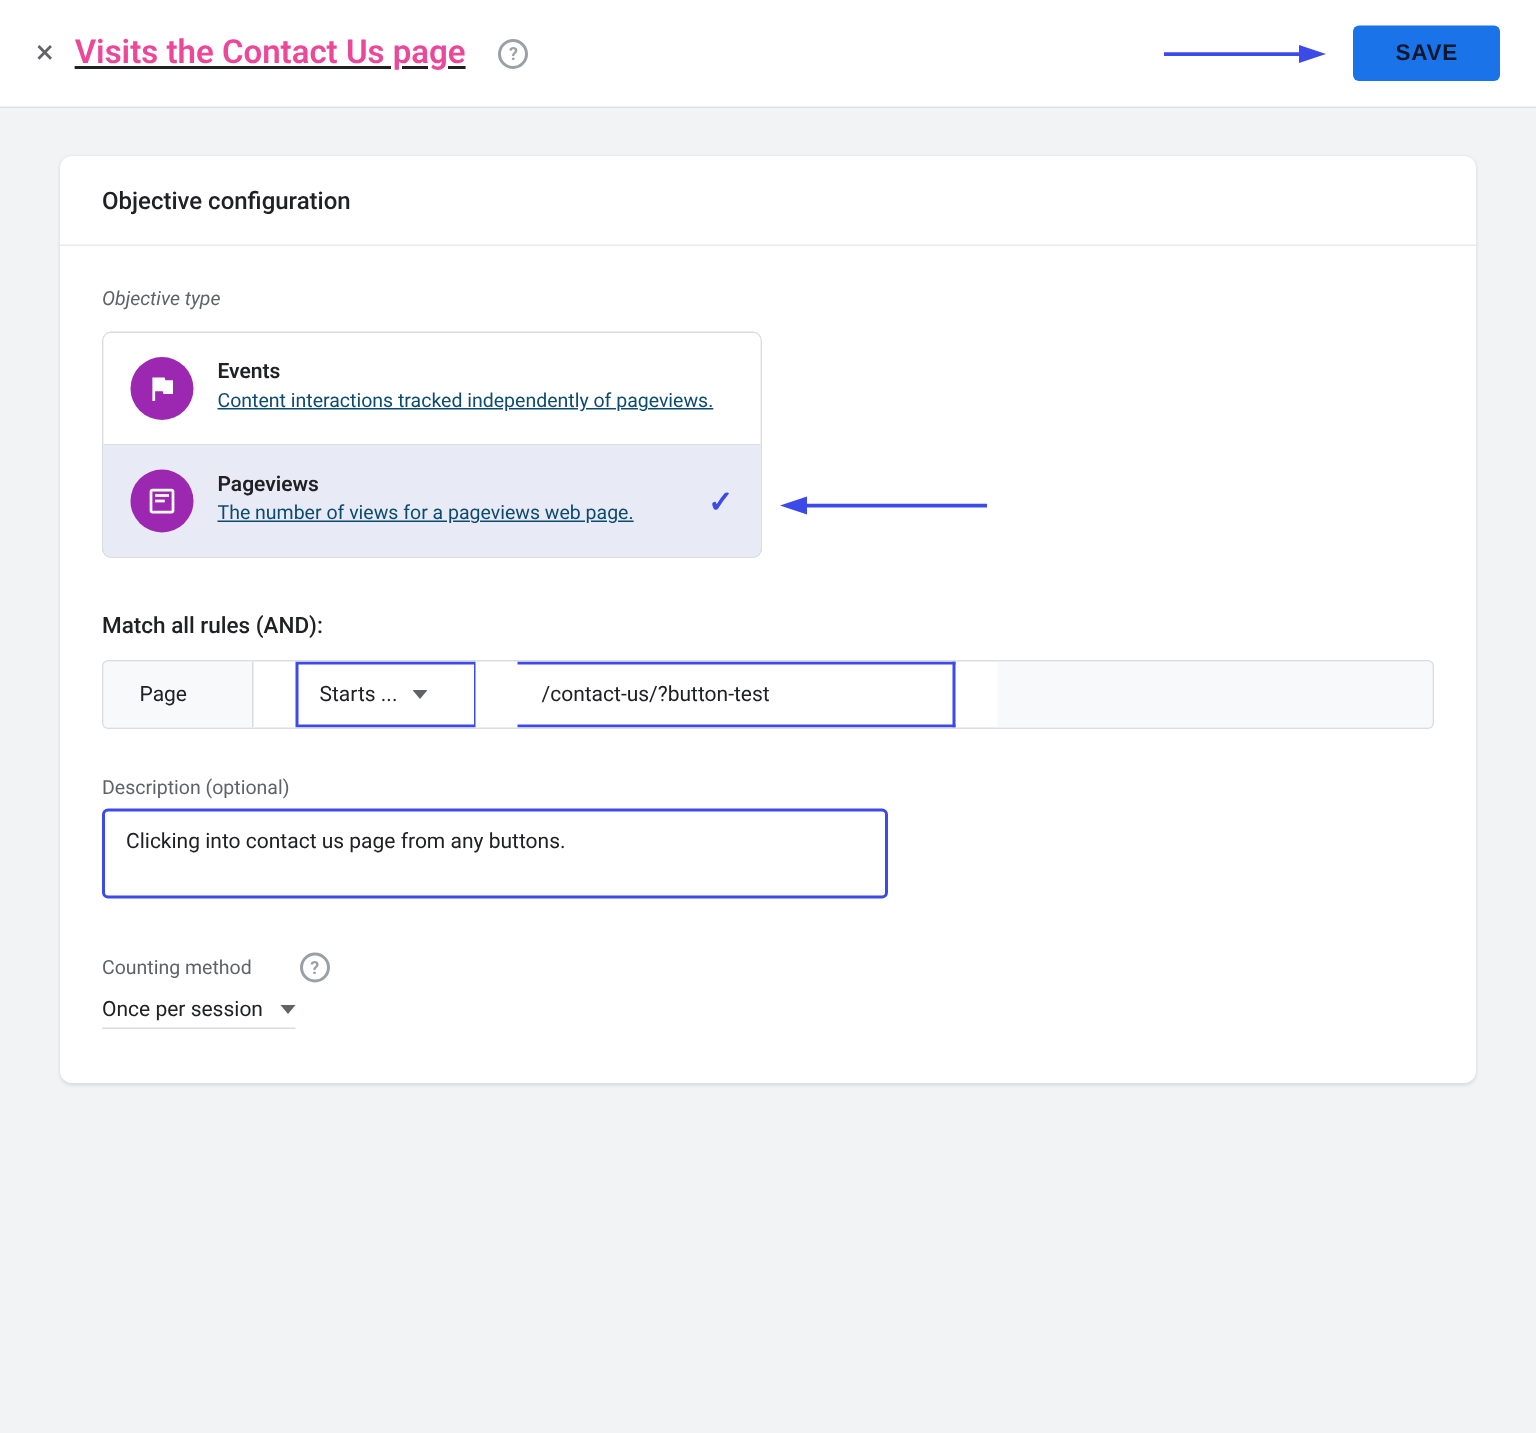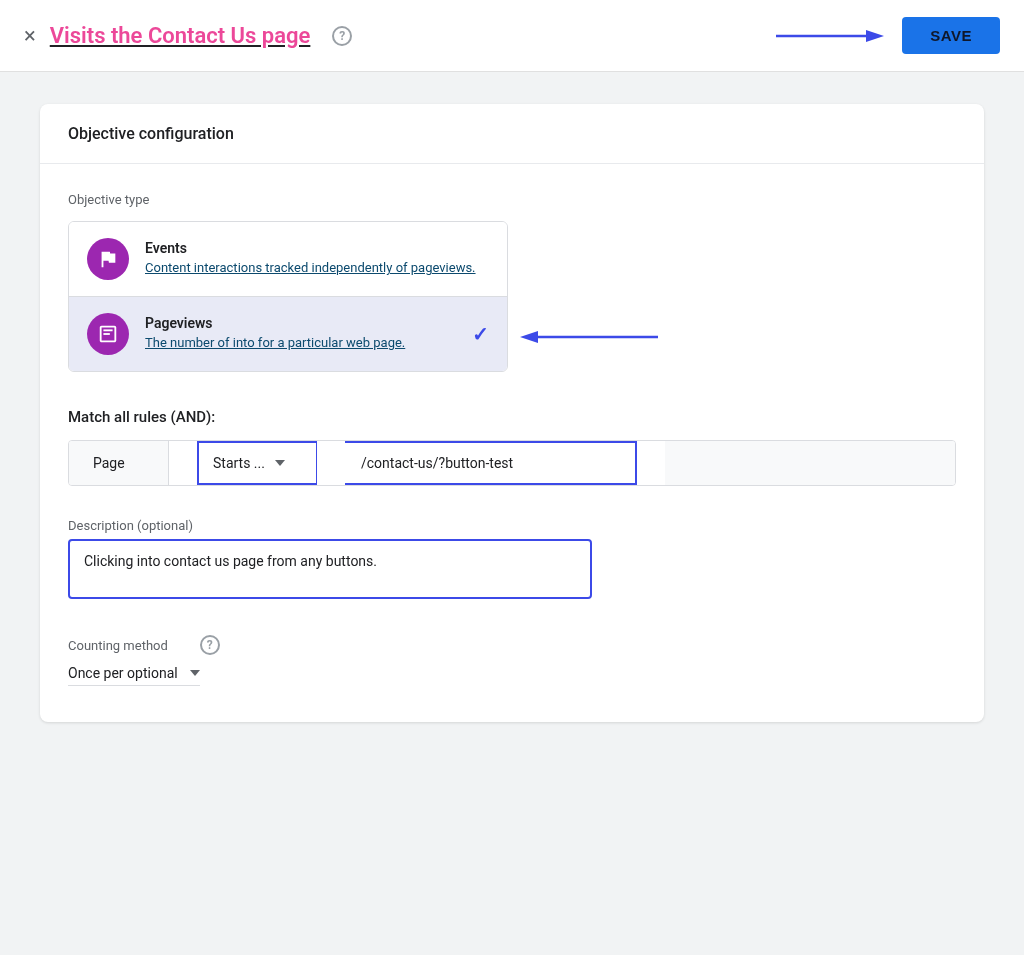--- a/index.html
+++ b/index.html
@@ -95,20 +95,21 @@
 
     .card-body {
       padding: 28px 28px 36px;
     }
 
     
     .section-label {
       font-size: 13px;
       color: #5f6368;
       margin-bottom: 14px;
+      font-style: italic;
     }
 
     .objective-options {
       display: flex;
       flex-direction: column;
       gap: 0;
       border: 1px solid #dadce0;
       border-radius: 6px;
       width: 440px;
       overflow: hidden;
@@ -351,21 +352,21 @@
             <div class="option-icon pageviews">
 
               <svg viewBox="0 0 24 24">
                 <path d="M19 3H5c-1.1 0-2 .9-2 2v14c0 1.1.9 2 2 2h14c1.1 0 2-.9 2-2V5c0-1.1-.9-2-2-2zm0 16H5V5h14v14z"></path>
                 <rect x="7" y="7" width="10" height="2"></rect>
                 <rect x="7" y="11" width="7" height="2"></rect>
               </svg>
             </div>
             <div class="option-text">
               <div class="option-title">Pageviews</div>
-              <div class="option-desc">The number of into for a particular web page.</div>
+              <div class="option-desc">The number of views for a pageviews web page.</div>
             </div>
             <span class="checkmark">✓</span>
           </div>
         </div>
 
         
         <svg style="position:absolute; right:-150px; top:50%; transform:translateY(28px);" width="140" height="24" viewBox="0 0 140 24">
           <line x1="140" y1="12" x2="20" y2="12" stroke="#3c4ae8" stroke-width="2.5"></line>
           <polygon points="20,6 2,12 20,18" fill="#3c4ae8"></polygon>
         </svg>
@@ -395,20 +396,20 @@
         <textarea class="description-textarea" style="">Clicking into contact us page from any buttons.</textarea>
       </div>
 
       
       <div class="counting-section">
         <div class="counting-label-row">
           <span class="counting-label">Counting method</span>
           <span class="help-icon">?</span>
         </div>
         <div class="counting-dropdown">
-          <span>Once per optional</span>
+          <span>Once per session</span>
           <div class="dropdown-arrow"></div>
         </div>
       </div>
 
     </div>
   </div>
 </div>
 
 </body></html>

